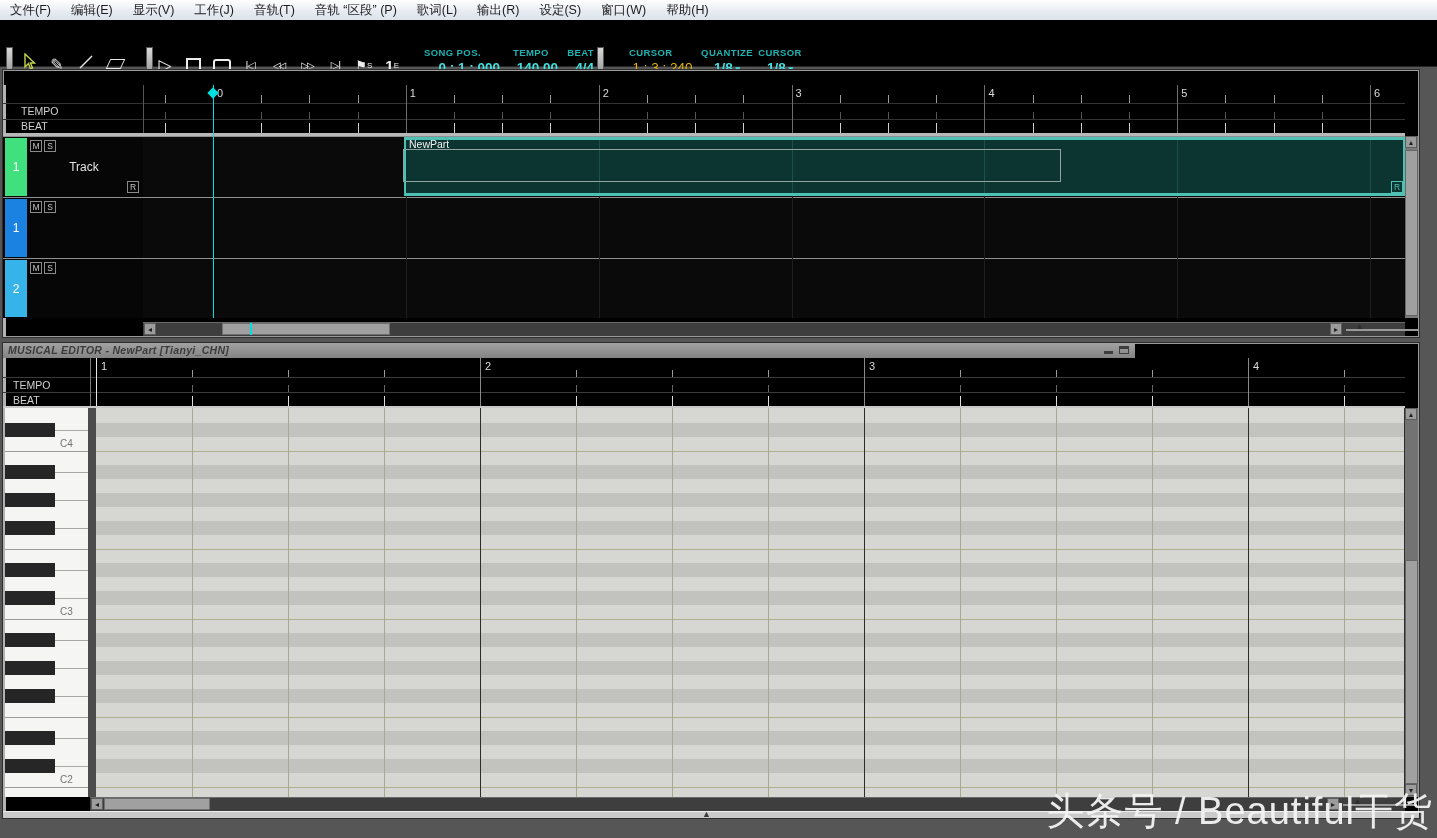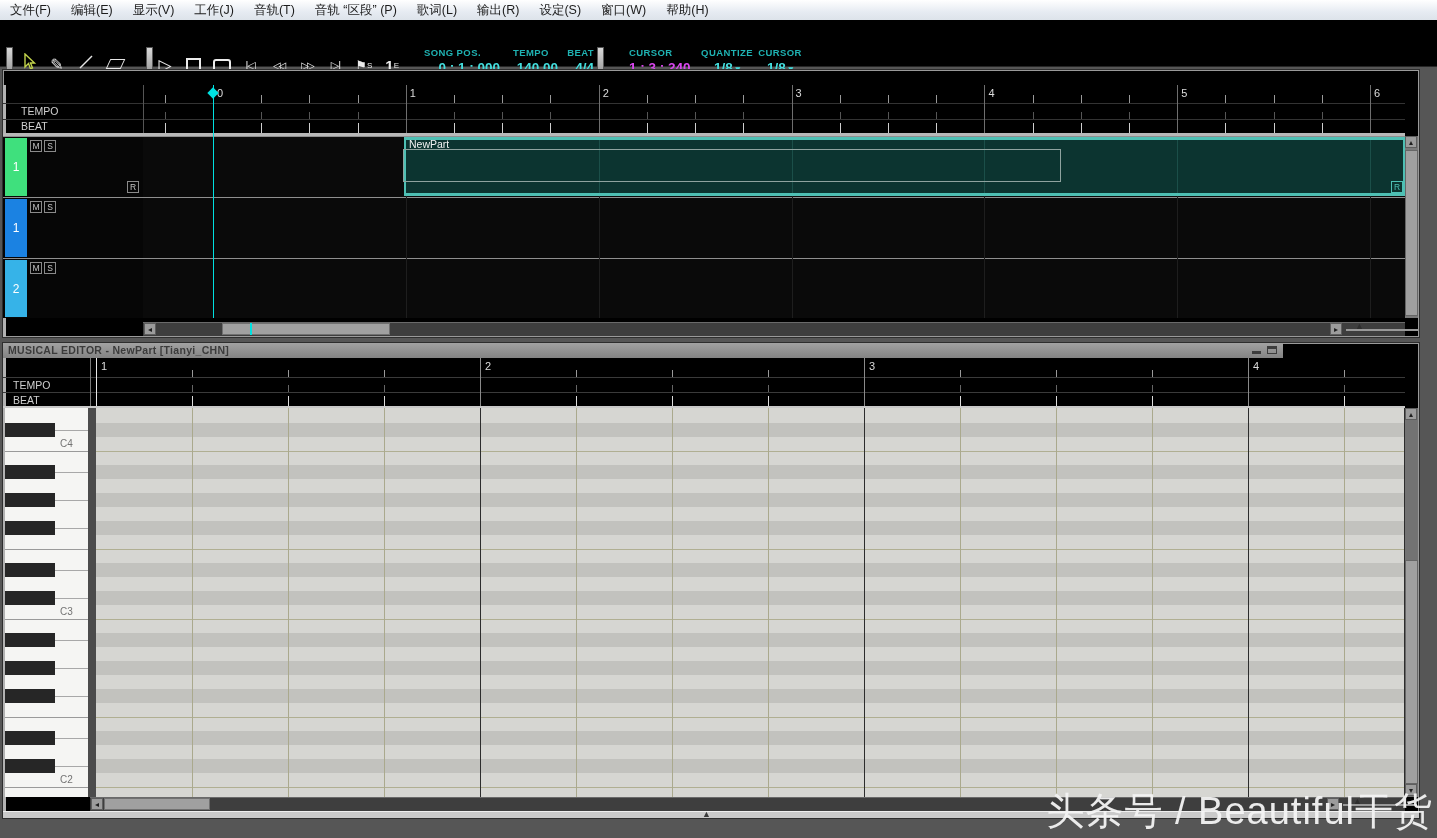--- a/index.html
+++ b/index.html
@@ -74,21 +74,21 @@
     <div class="abs" style="left: 504px; top: 27px; width: 54px; height: 34px;">
       <div class="abs" style="left: 0px; top: 0px; width: 54px; text-align: center; font-size: 9.5px; font-weight: bold; color: rgb(31, 179, 179); letter-spacing: 0.4px;">TEMPO</div>
       <div class="abs" style="left: 0px; top: 13px; width: 54px; text-align: right; font-size: 13.5px; font-weight: bold; color: rgb(67, 222, 222);"><span>140.00</span></div>
     </div>
     <div class="abs" style="left: 551px; top: 27px; width: 43px; height: 34px;">
       <div class="abs" style="left: 0px; top: 0px; width: 43px; text-align: right; font-size: 9.5px; font-weight: bold; color: rgb(31, 179, 179); letter-spacing: 0.4px;">BEAT</div>
       <div class="abs" style="left: 0px; top: 13px; width: 43px; text-align: right; font-size: 13.5px; font-weight: bold; color: rgb(67, 222, 222);"><span>4/4</span></div>
     </div>
     <div class="abs" style="left: 629px; top: 27px; width: 67px; height: 34px;">
       <div class="abs" style="left: 0px; top: 0px; width: 67px; text-align: left; font-size: 9.5px; font-weight: bold; color: rgb(31, 179, 179); letter-spacing: 0.4px;">CURSOR</div>
-      <div class="abs" style="left: 0px; top: 13px; width: 67px; text-align: left; font-size: 13.5px; font-weight: bold; color: #d946ef;"><span>1 : 3 : 240</span></div>
+      <div class="abs" style="left: 0px; top: 13px; width: 67px; text-align: center; font-size: 13.5px; font-weight: normal; color: #eab308;"><span>1 : 3 : 240</span></div>
     </div>
     <div class="abs" style="left: 696px; top: 27px; width: 62px; height: 34px;">
       <div class="abs" style="left: 0px; top: 0px; width: 62px; text-align: center; font-size: 9.5px; font-weight: bold; color: rgb(31, 179, 179); letter-spacing: 0.4px;">QUANTIZE</div>
       <div class="abs" style="left: 0px; top: 13px; width: 62px; text-align: center; font-size: 13.5px; font-weight: bold; color: rgb(67, 222, 222);"><span>1/8</span><span style="font-size: 9px;"> ▾</span></div>
     </div>
     <div class="abs" style="left: 755px; top: 27px; width: 50px; height: 34px;">
       <div class="abs" style="left: 0px; top: 0px; width: 50px; text-align: center; font-size: 9.5px; font-weight: bold; color: rgb(31, 179, 179); letter-spacing: 0.4px;">CURSOR</div>
       <div class="abs" style="left: 0px; top: 13px; width: 50px; text-align: center; font-size: 13.5px; font-weight: bold; color: rgb(67, 222, 222);"><span>1/8</span><span style="font-size: 9px;"> ▾</span></div>
     </div>
   </div>
@@ -171,20 +171,21 @@
     <div class="abs" style="left: 1318.89px; top: 25px; width: 1px; height: 8px; background: rgb(154, 154, 154);"></div>
     <div class="abs" style="left: 1318.89px; top: 42px; width: 1px; height: 7px; background: rgb(86, 86, 86);"></div>
     <div class="abs" style="left: 1318.89px; top: 53px; width: 1px; height: 10px; background: rgb(207, 207, 207);"></div>
     <div class="abs" style="left: 0px; top: 63px; width: 1402px; height: 3px; background: rgb(184, 184, 184);"></div>
     <div class="abs" style="left: 0px; top: 66px; width: 1402px; height: 1px; background: rgb(143, 143, 143);"></div>
     <div class="abs" style="left: 140px; top: 67px; width: 1262px; height: 60px; background: rgb(10, 10, 10);"></div>
     <div class="abs" style="left: 0px; top: 67px; width: 140px; height: 60px; background: rgb(6, 6, 6);">
       <div class="abs" style="left: 2px; top: 1px; width: 22px; height: 58px; background: rgb(63, 224, 125); display: flex; align-items: center; justify-content: center; font-size: 12px; color: rgb(255, 255, 255);">1</div>
       <div class="abs" style="left: 27px; top: 3px; width: 12px; height: 12px; border: 1px solid rgb(138, 138, 138); color: rgb(196, 196, 196); font-size: 8.5px; display: flex; align-items: center; justify-content: center; box-sizing: border-box;">M</div>
       <div class="abs" style="left: 41px; top: 3px; width: 12px; height: 12px; border: 1px solid rgb(138, 138, 138); color: rgb(196, 196, 196); font-size: 8.5px; display: flex; align-items: center; justify-content: center; box-sizing: border-box;">S</div>
+      <div class="abs" style="left: 24px; top: 0px; width: 114px; height: 60px; display: flex; align-items: center; justify-content: center; font-size: 12px; color: rgb(226, 226, 226);">Track</div>
       <div class="abs" style="left: 124px; top: 44px; width: 12px; height: 12px; border: 1px solid rgb(138, 138, 138); color: rgb(196, 196, 196); font-size: 8.5px; display: flex; align-items: center; justify-content: center; box-sizing: border-box;">R</div>
     </div>
     <div class="abs" style="left: 0px; top: 127px; width: 1402px; height: 1px; background: rgb(143, 143, 143);"></div>
     <div class="abs" style="left: 140px; top: 128px; width: 1262px; height: 60px; background: rgb(10, 10, 10);"></div>
     <div class="abs" style="left: 0px; top: 128px; width: 140px; height: 60px; background: rgb(6, 6, 6);">
       <div class="abs" style="left: 2px; top: 1px; width: 22px; height: 58px; background: rgb(27, 130, 226); display: flex; align-items: center; justify-content: center; font-size: 12px; color: rgb(255, 255, 255);">1</div>
       <div class="abs" style="left: 27px; top: 3px; width: 12px; height: 12px; border: 1px solid rgb(138, 138, 138); color: rgb(196, 196, 196); font-size: 8.5px; display: flex; align-items: center; justify-content: center; box-sizing: border-box;">M</div>
       <div class="abs" style="left: 41px; top: 3px; width: 12px; height: 12px; border: 1px solid rgb(138, 138, 138); color: rgb(196, 196, 196); font-size: 8.5px; display: flex; align-items: center; justify-content: center; box-sizing: border-box;">S</div>
     </div>
     <div class="abs" style="left: 0px; top: 188px; width: 1402px; height: 1px; background: rgb(143, 143, 143);"></div>
@@ -216,21 +217,21 @@
     <div class="abs" style="left: 219px; top: 253px; width: 168px; height: 12px; background: rgb(160, 160, 160); border: 1px solid rgb(112, 112, 112); box-sizing: border-box;"></div>
     <div class="abs" style="left: 247px; top: 253px; width: 2px; height: 12px; background: rgb(0, 224, 224);"></div>
     <div class="abs" style="left: 1327px; top: 253px; width: 12px; height: 12px; background: rgb(156, 156, 156); border: 1px solid rgb(94, 94, 94); box-sizing: border-box; color: rgb(31, 31, 31); font-size: 8px; display: flex; align-items: center; justify-content: center;">▸</div>
     <div class="abs" style="left: 1343px; top: 259px; width: 73px; height: 2px; background: rgb(153, 153, 153);"></div>
     <div class="abs" style="left: 1352px; top: 251px; font-size: 9px; color: rgb(46, 46, 46);">▲</div>
     <div class="abs" style="left: 1402px; top: 66px; width: 13px; height: 182px; background: rgb(122, 122, 122);"></div>
     <div class="abs" style="left: 1402px; top: 66px; width: 12px; height: 12px; background: rgb(156, 156, 156); border: 1px solid rgb(94, 94, 94); box-sizing: border-box; color: rgb(31, 31, 31); font-size: 8px; display: flex; align-items: center; justify-content: center;">▴</div>
     <div class="abs" style="left: 1402px; top: 80px; width: 13px; height: 166px; background: rgb(160, 160, 160); border: 1px solid rgb(102, 102, 102); box-sizing: border-box;"></div>
   </div>
 <div id="me" class="win">
-    <div class="abs" style="left: 0px; top: 0px; width: 1280px; height: 15px; background: linear-gradient(rgb(162, 162, 162), rgb(131, 131, 131));">
+    <div class="abs" style="left: 0px; top: 0px; width: 1132px; height: 15px; background: linear-gradient(rgb(162, 162, 162), rgb(131, 131, 131)); font-style: italic;">
       <div class="abs" style="left: 5px; top: 1px; font-size: 10.5px; font-weight: bold; color: rgb(59, 59, 59); letter-spacing: 0.3px;">MUSICAL EDITOR - NewPart [Tianyi_CHN]</div>
       <div class="abs" style="right: 3px; top: 2px; width: 28px; height: 11px;">
         <div class="abs" style="left: 0px; top: 6px; width: 9px; height: 3px; background: rgb(61, 61, 61);"></div>
         <div class="abs" style="left: 15px; top: 1px; width: 10px; height: 8px; border-width: 3px 1px 1px; border-style: solid; border-color: rgb(61, 61, 61); border-image: initial; box-sizing: border-box;"></div>
       </div>
     </div>
     <div class="abs" style="left: 0px; top: 15px; width: 3px; height: 453px; background: rgb(178, 178, 178);"></div>
     <div class="abs" style="left: 87px; top: 15px; width: 1315px; height: 48px;"></div>
     <div class="abs" style="left: 10px; top: 36px; font-size: 10.5px; color: rgb(207, 207, 207);">TEMPO</div>
     <div class="abs" style="left: 10px; top: 51px; font-size: 10.5px; color: rgb(207, 207, 207);">BEAT</div>

